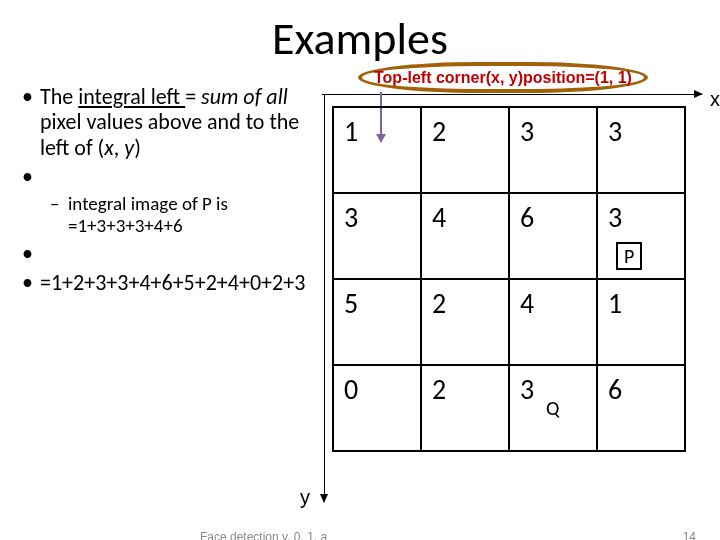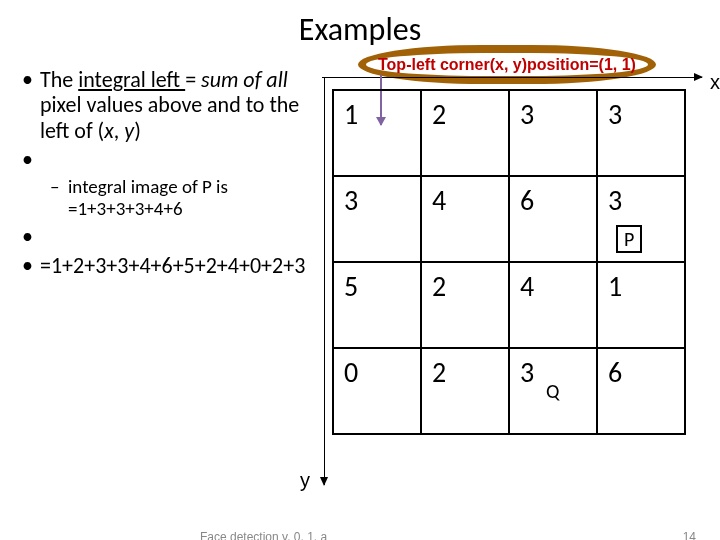--- a/index.html
+++ b/index.html
@@ -6,21 +6,21 @@
   body {
     width: 720px;
     height: 540px;
     font-family: "Calibri", "Arial", sans-serif;
     background: #fff;
     color: #000;
     position: relative;
     overflow: hidden;
   }
   .title {
-    font-size: 32px;
+    font-size: 46px;
     text-align: center;
     padding-top: 10px;
   }
   .content {
     display: flex;
     padding: 0 18px 0 22px;
   }
   .left {
     flex: 0 0 300px;
     font-size: 22px;
@@ -49,21 +49,21 @@
     padding-top: 0;
   }
   .annot-wrap {
     position: absolute;
     top: -4px;
     left: 36px;
     width: 340px;
     text-align: left;
   }
   .annot-oval {
-    border: 8px solid #a16207;
+    border: 4px solid #a16207;
     border-radius: 50%/60%;
     padding: 2px 12px;
     display: inline-block;
     vertical-align: middle;
   }
   .annot {
     color: #c00000;
     font-weight: bold;
     font-size: 16px;
     font-family: Arial, sans-serif;

